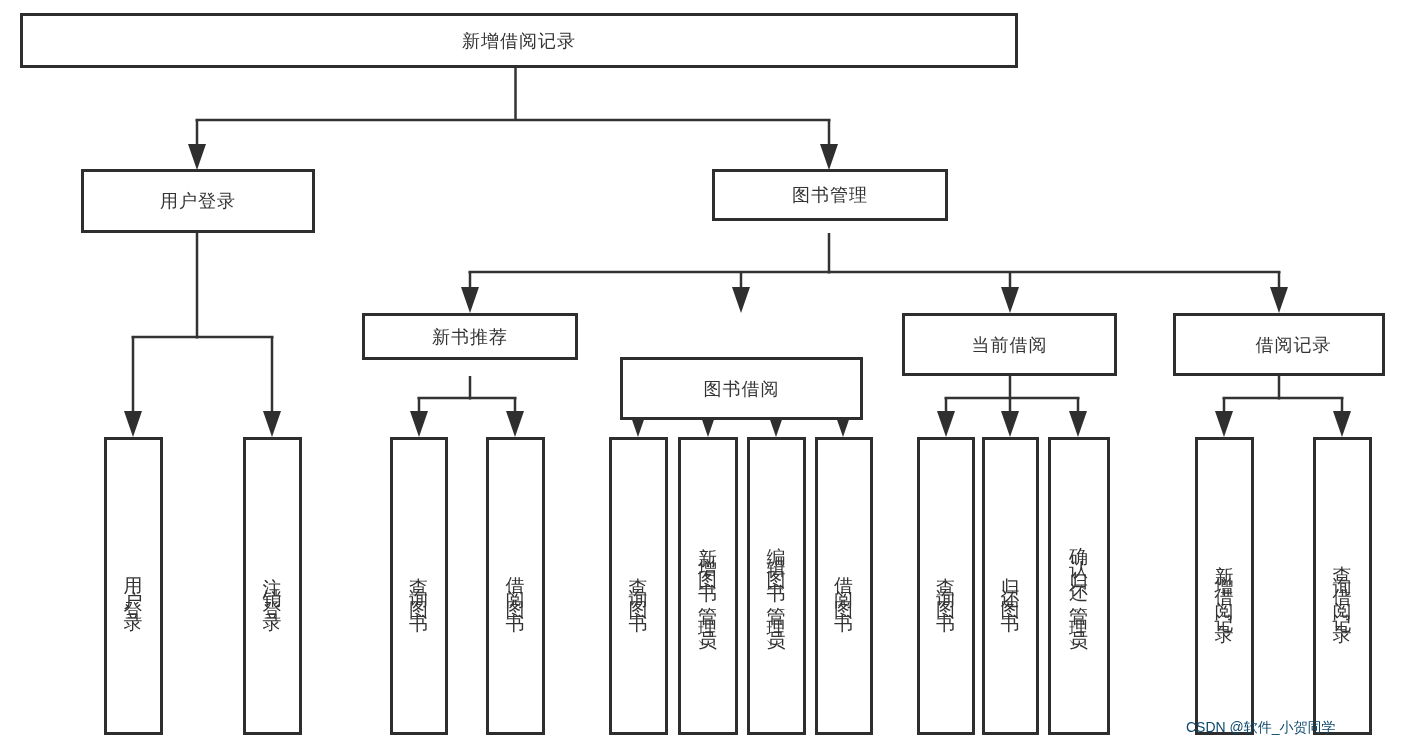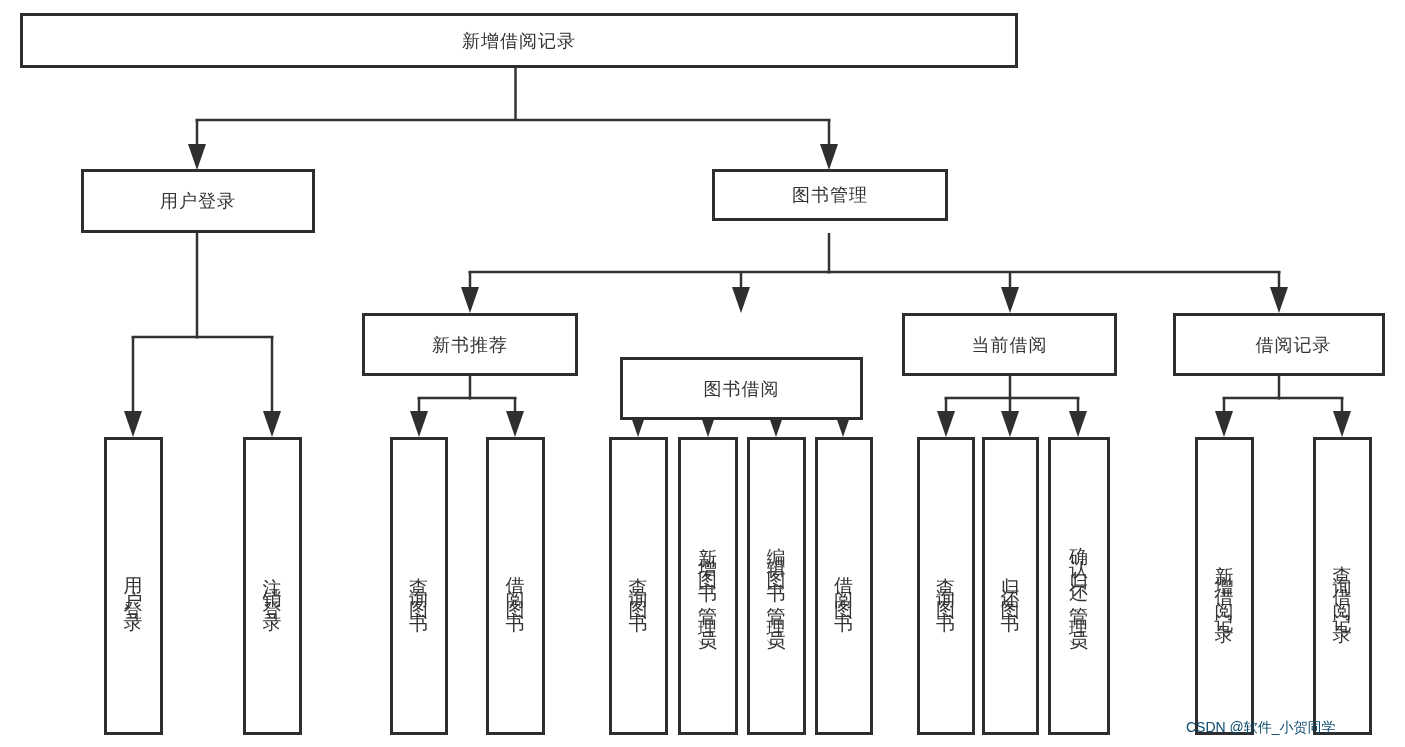--- a/index.html
+++ b/index.html
@@ -132,21 +132,21 @@
     <polygon points="1215,411 1233,411 1224,437"></polygon>
     <polygon points="1333,411 1351,411 1342,437"></polygon>
   </g>
 </svg>
 
 <div class="node h-node" style="left:20px; top:13px; width:998px; height:55px;">新增借阅记录</div>
 
 <div class="node h-node" style="left:81px; top:169px; width:234px; height:64px;">用户登录</div>
 <div class="node h-node" style="left:712px; top:169px; width:236px; height:52px;">图书管理</div>
 
-<div class="node h-node" style="left:362px; top:313px; width:216px; height:63px;">新书推荐</div>
+<div class="node h-node" style="left:362px; top:313px; width:216px; height:47px;">新书推荐</div>
 <div class="node h-node" style="left:620px; top:313px; width:243px; height:63px;margin-top:44px;">图书借阅</div>
 <div class="node h-node" style="left:902px; top:313px; width:215px; height:63px;">当前借阅</div>
 <div class="node h-node" style="left:1173px; top:313px; width:212px; height:63px;padding-left:29px;">借阅记录</div>
 
 <div class="node v-node leaf" style="left:104px; width:59px;">用户登录</div>
 <div class="node v-node leaf" style="left:243px; width:59px;">注销登录</div>
 
 <div class="node v-node leaf" style="left:390px; width:58px;">查询图书</div>
 <div class="node v-node leaf" style="left:486px; width:59px;">借阅图书</div>
 

